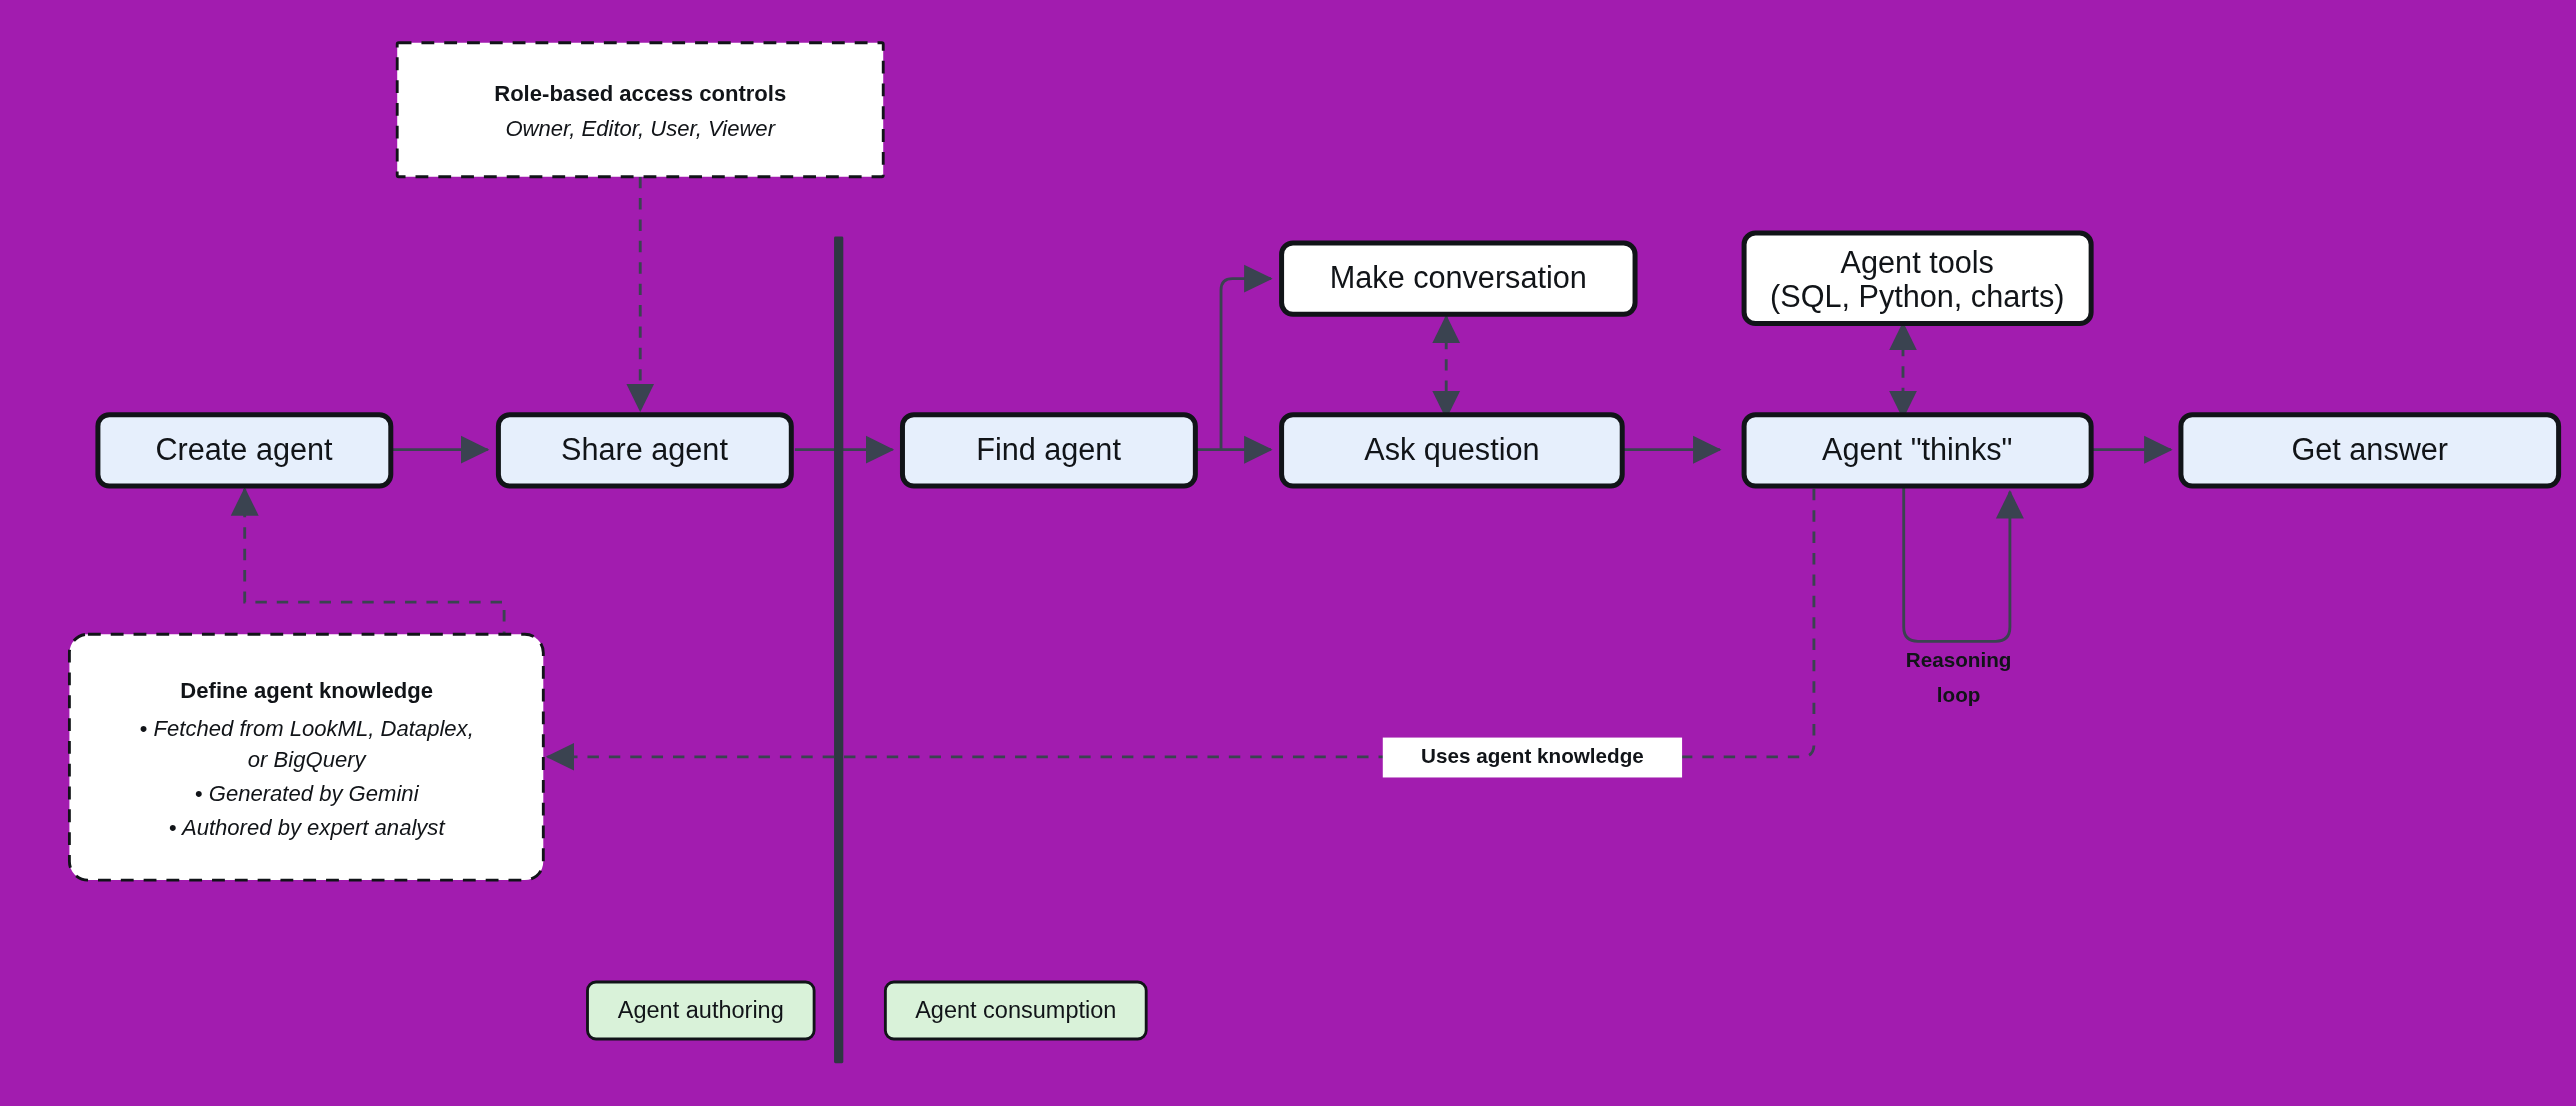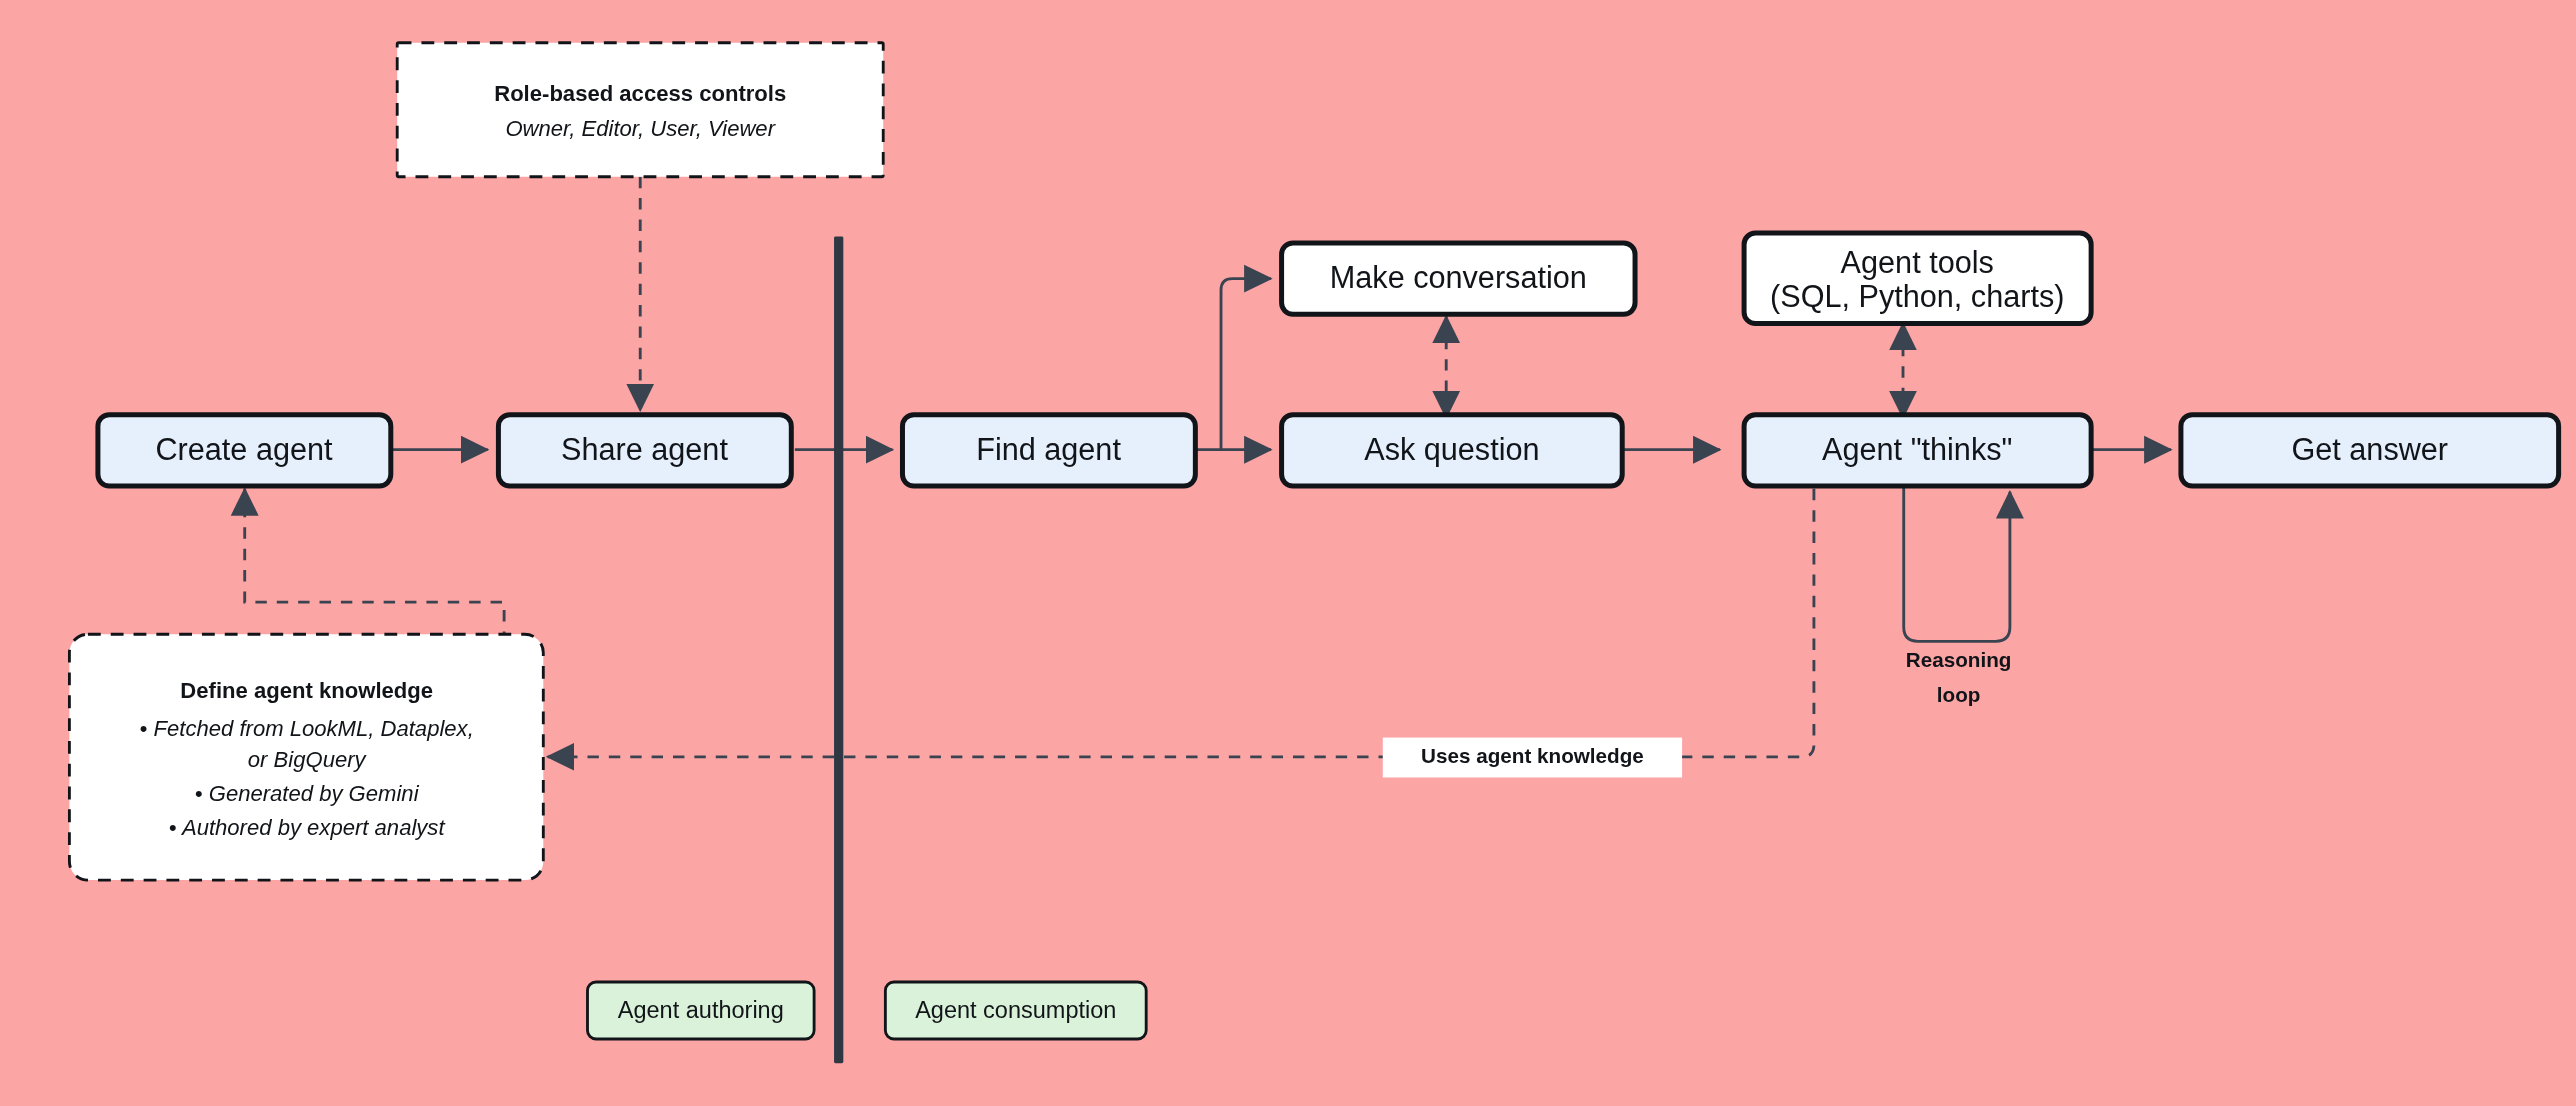--- a/index.html
+++ b/index.html
@@ -1,17 +1,17 @@
 <!DOCTYPE html>
 <html style="font-size:11.4px"><head>
 <meta charset="utf-8">
 <style>
   html,body{margin:0;padding:0;background:#ffffff;}
   body{font-family:"Liberation Sans","DejaVu Sans",sans-serif;}
-  #stage{position:relative;width:2576px;height:1106px;background:#fca5a5;overflow:hidden;}
+  #stage{position:relative;width:2576px;height:1106px;background:#a21caf;overflow:hidden;}
   svg#diagram{position:absolute;left:0;top:0;width:2576px;height:1106px;display:block;}
   .nodebox{}
   .nodebox rect{stroke:#111418;stroke-width:7;}
   .fill-blue{fill:#e6effc;}
   .fill-white{fill:#ffffff;}
   .legendbox rect{stroke:#111418;stroke-width:4;fill:#d9f2d9;}
   .dashbox rect{fill:#ffffff;stroke:#111418;stroke-width:4;stroke-dasharray:18 14;}
   .lbl{font-family:"Liberation Sans","DejaVu Sans",sans-serif;fill:#111418;text-anchor:middle;dominant-baseline:middle;}
   .lbl-node{font-size:43px;}
   .lbl-legend{font-size:33px;}

